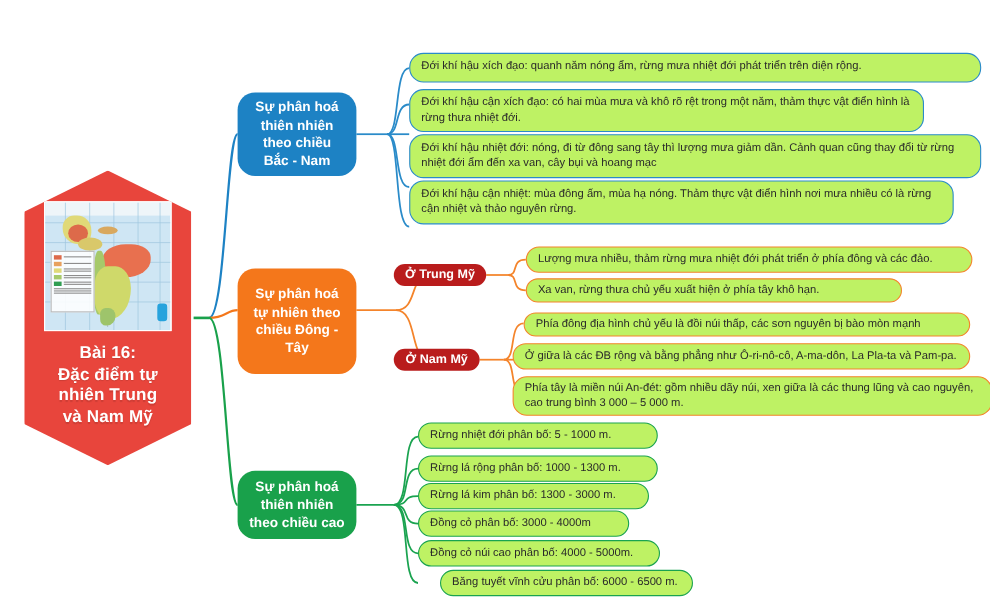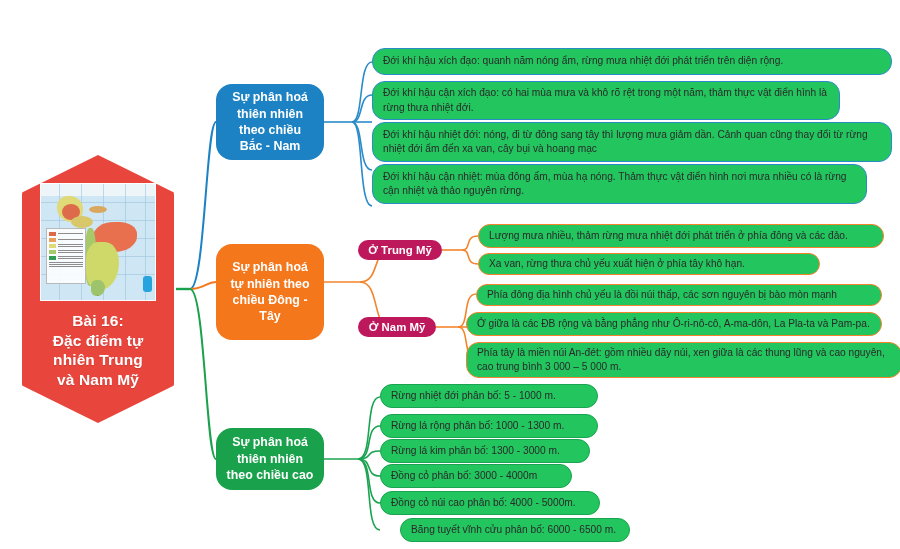--- a/index.html
+++ b/index.html
@@ -130,35 +130,35 @@
     text-align: center;
     padding: 6px 10px;
   }
   .branch.blue   { background: #1d82c4; left: 216px; top: 84px;  width: 108px; height: 76px; }
   .branch.orange { background: #f4771b; left: 216px; top: 244px; width: 108px; height: 96px; }
   .branch.green  { background: #19a14b; left: 216px; top: 428px; width: 108px; height: 62px; }
 
   
   .subpill {
     position: absolute;
-    background: #be185d;
+    background: #b91c1c;
     border-radius: 14px;
     color: #ffffff; font-weight: bold;
     font-size: 11.4px;
     display: flex; align-items: center; justify-content: center;
     padding: 0 10px;
     height: 20px;
   }
   .subpill.trungmy { left: 358px; top: 240px; width: 84px; }
   .subpill.nammy   { left: 358px; top: 317px; width: 78px; }
 
   
   .leaf {
     position: absolute;
-    background: #22c55e;
+    background: #bef264;
     border-radius: 13px;
     font-size: 10.2px;
     line-height: 1.42;
     color: #2a2a2a;
     padding: 4px 10px;
     display: flex; align-items: center;
   }
   .leaf.b { border: 1.1px solid #2a8bc9; }
   .leaf.o { border: 1.1px solid #f4842b; }
   .leaf.g { border: 1.1px solid #1aa350; }

